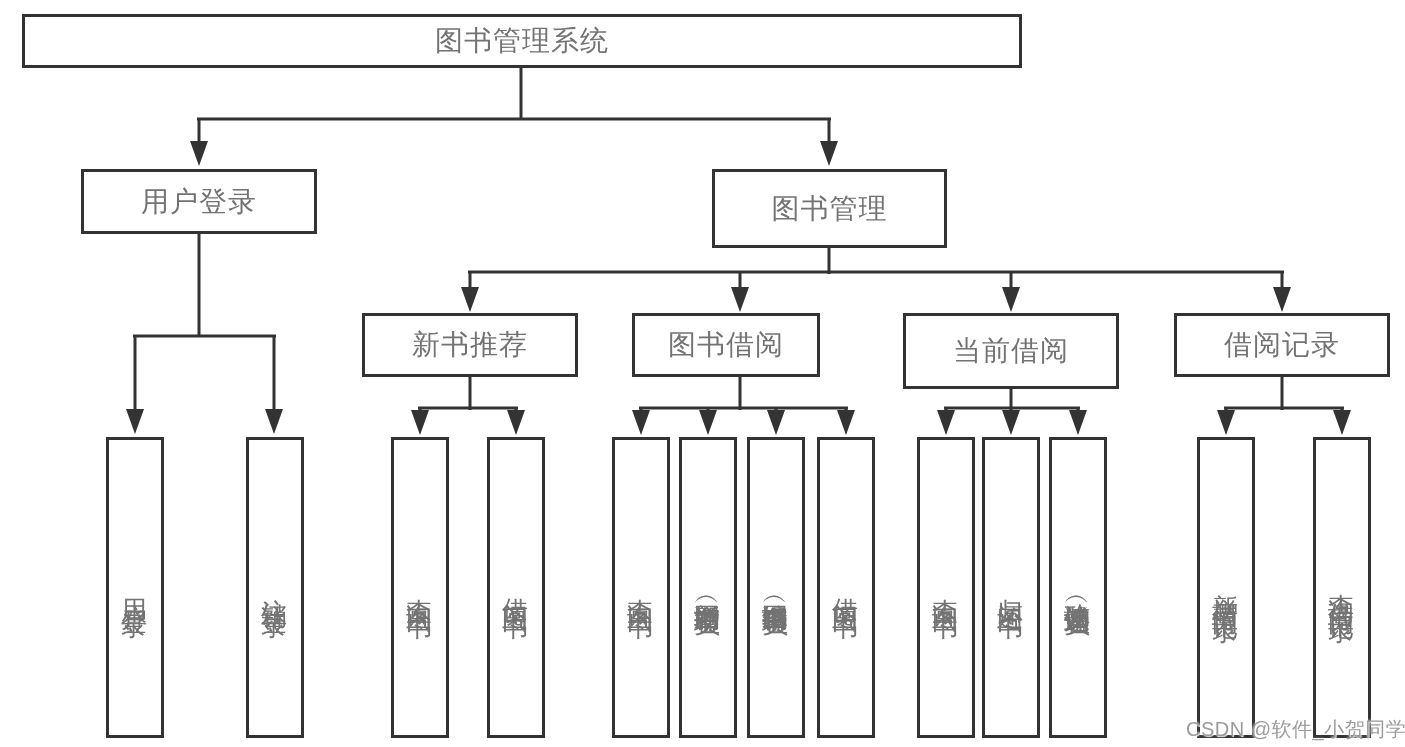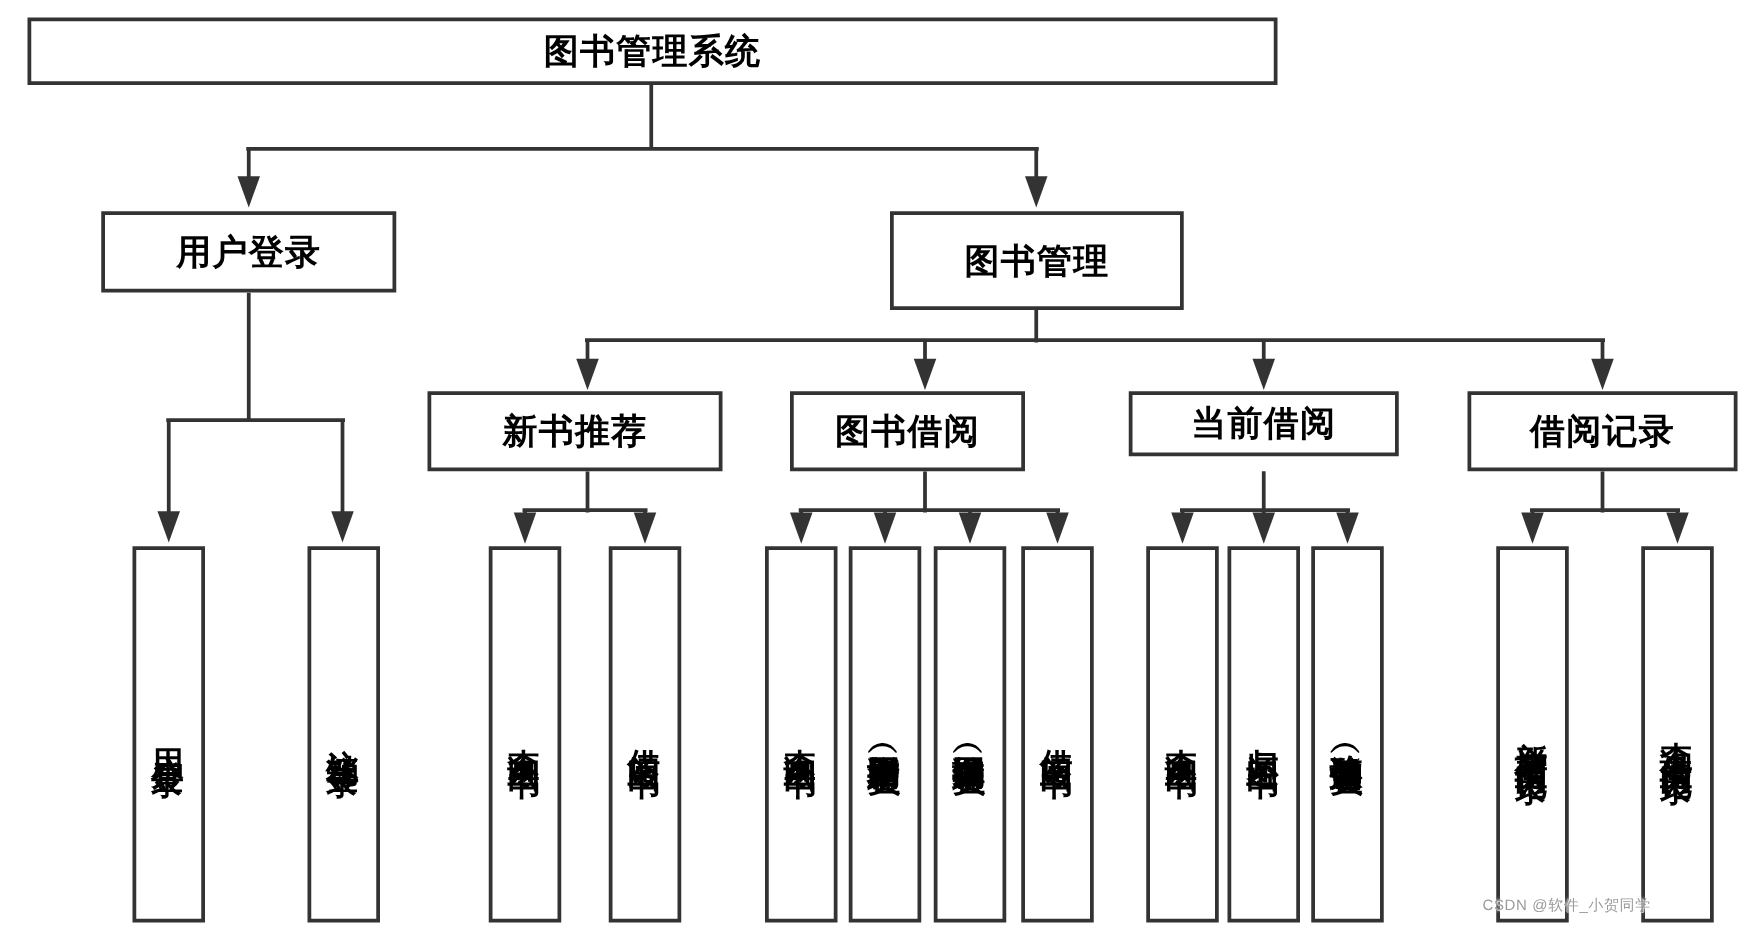--- a/index.html
+++ b/index.html
@@ -8,33 +8,32 @@
     width:1405px;height:747px;
     background:#ffffff;
     overflow:hidden;
     font-family:"Liberation Sans","DejaVu Sans",sans-serif;
   }
   .connectors{position:absolute;left:0;top:0;pointer-events:none;}
   .node{
     position:absolute;box-sizing:border-box;
     background:#ffffff;border:3px solid #333333;
     display:flex;align-items:center;justify-content:center;
-    color:#000000;
-    font-weight:bold;
+    color:#737373;
   }
   .hnode{font-size:28px;letter-spacing:1px;}
   .vnode{
     writing-mode:vertical-rl;text-orientation:mixed;
     font-size:26px;
   }
   .ls5{letter-spacing:5px;}
   .ls1{letter-spacing:1px;}
   .watermark{
     position:absolute;left:1186px;top:716px;z-index:5;
-    font-size:12px;color:#9b9b9b;letter-spacing:0.5px;
+    font-size:20px;color:#9b9b9b;letter-spacing:0.5px;
     text-shadow:0 0 3px #ffffff, 1px 1px 0 rgba(255,255,255,.7);
     white-space:nowrap;
   }
 </style>
 </head>
 <body>
 
 <div class="canvas">
 
   <svg class="connectors" width="1405" height="747" viewBox="0 0 1405 747">
@@ -77,23 +76,23 @@
       <polygon points="1217,410 1235,410 1226,435"></polygon>
       <polygon points="1333,410 1351,410 1342,435"></polygon>
     </g>
   </svg>
 
   <div class="node hnode" style="left:22px;top:14px;width:1000px;height:54px">图书管理系统</div>
 
   <div class="node hnode" style="left:81px;top:169px;width:236px;height:65px">用户登录</div>
   <div class="node hnode" style="left:712px;top:169px;width:235px;height:79px">图书管理</div>
 
-  <div class="node hnode" style="left:342px;top:313px;width:236px;height:64px">新书推荐</div>
+  <div class="node hnode" style="left:362px;top:313px;width:216px;height:64px">新书推荐</div>
   <div class="node hnode" style="left:632px;top:313px;width:188px;height:64px">图书借阅</div>
-  <div class="node hnode" style="left:903px;top:313px;width:216px;height:52px">当前借阅</div>
+  <div class="node hnode" style="left:903px;top:313px;width:216px;height:76px">当前借阅</div>
   <div class="node hnode" style="left:1174px;top:313px;width:216px;height:64px">借阅记录</div>
 
   <div class="node vnode ls5" style="left:106px;top:437px;width:58px;height:301px">用户登录</div>
   <div class="node vnode ls5" style="left:246px;top:437px;width:58px;height:301px">注销登录</div>
 
   <div class="node vnode ls5" style="left:391px;top:437px;width:58px;height:301px">查询图书</div>
   <div class="node vnode ls5" style="left:487px;top:437px;width:58px;height:301px">借阅图书</div>
 
   <div class="node vnode ls5" style="left:612px;top:437px;width:58px;height:301px">查询图书</div>
   <div class="node vnode ls1" style="left:679px;top:437px;width:58px;height:301px">新增图书（管理员）</div>

